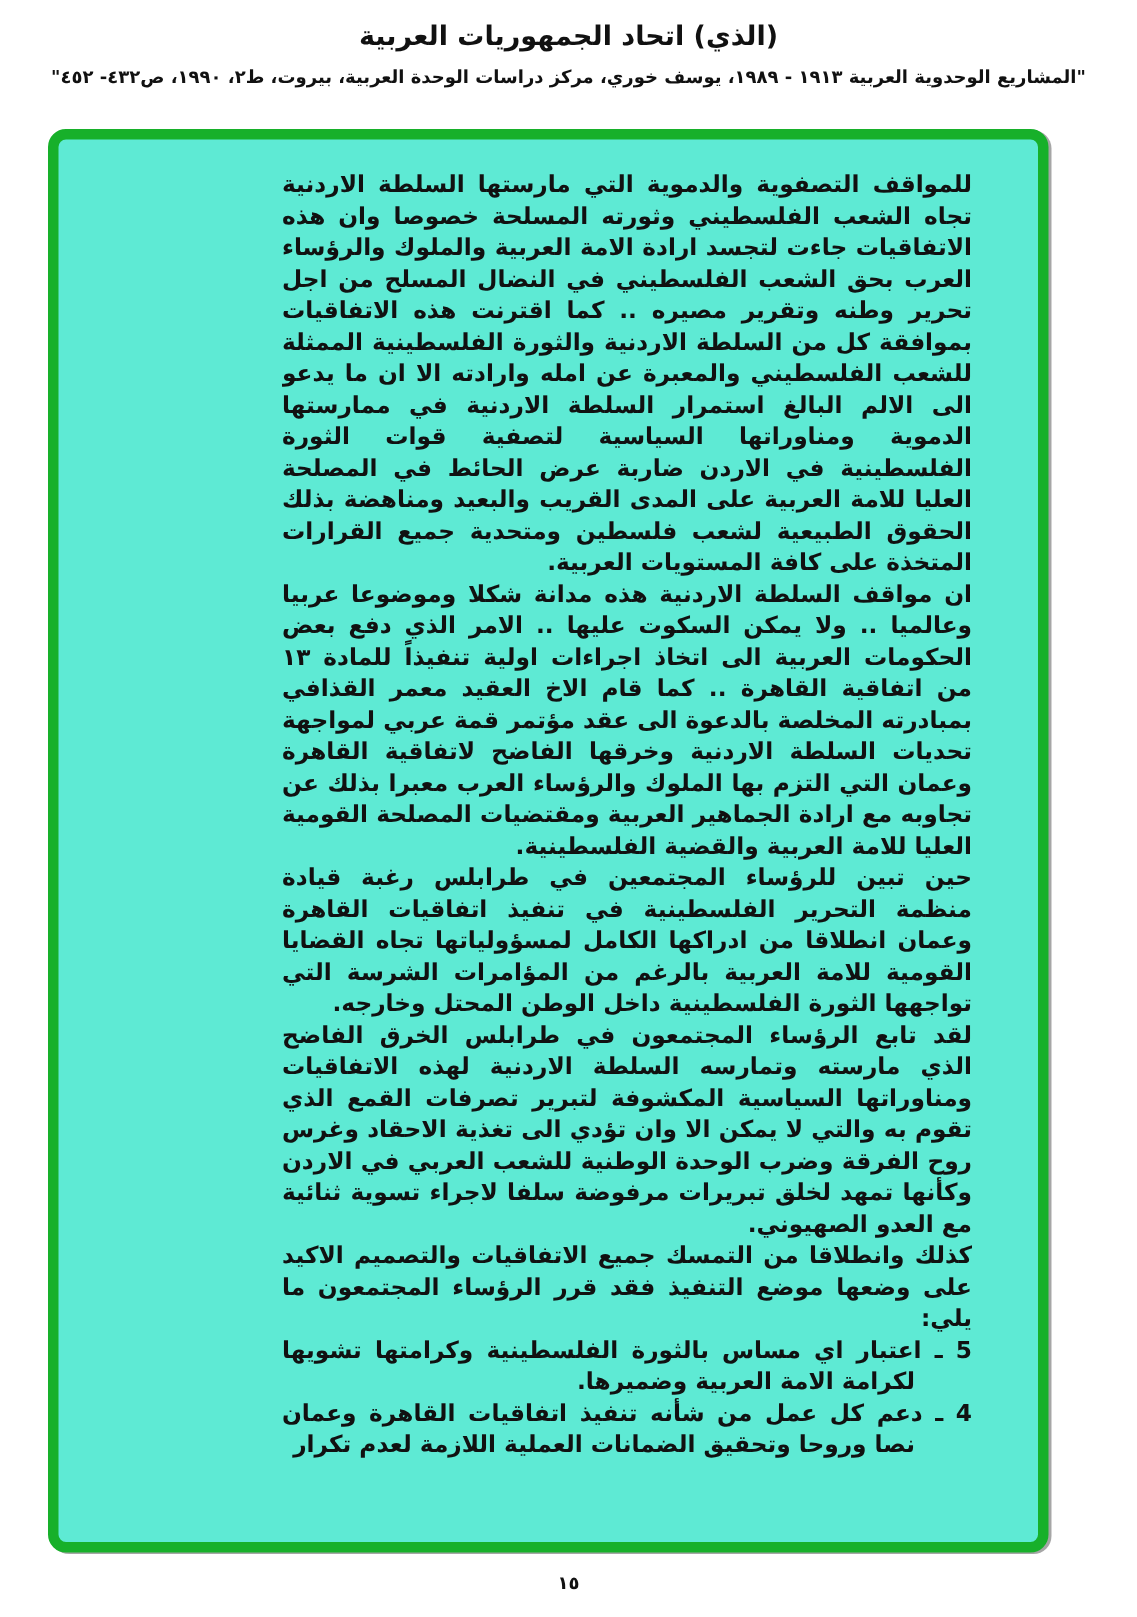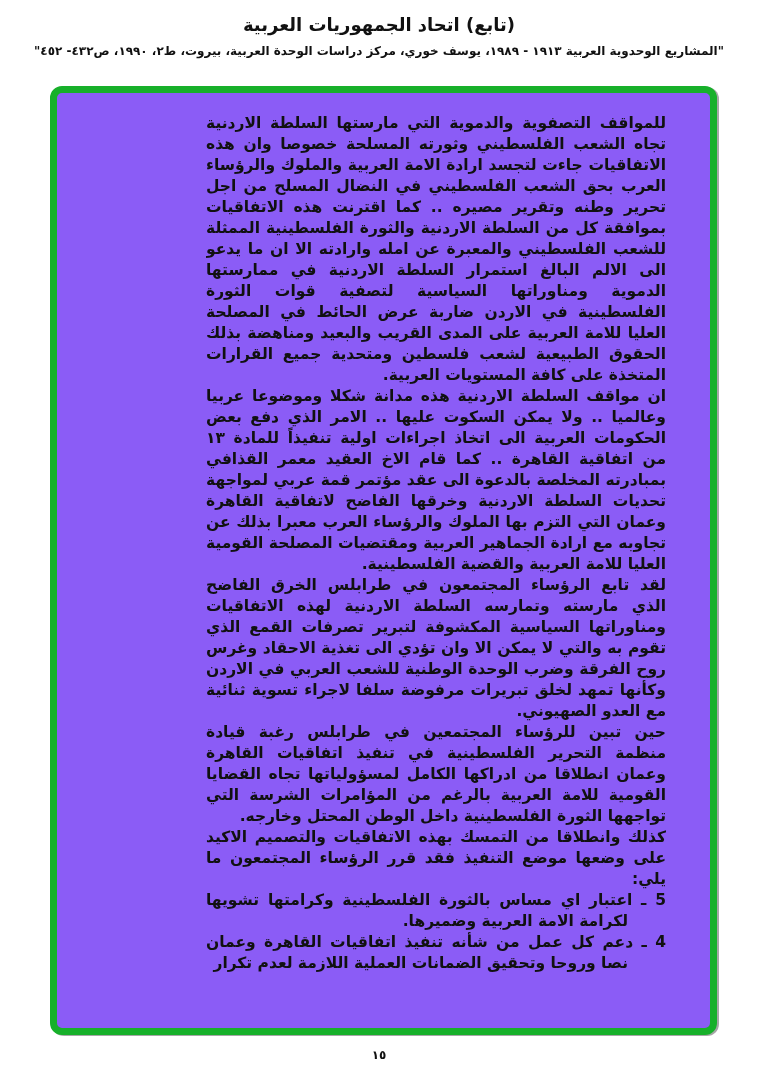--- a/index.html
+++ b/index.html
@@ -29,28 +29,28 @@
     font-weight: bold;
     letter-spacing: 0.2px;
   }
   .subtitle {
     margin-top: 9px;
     font-size: 12px;
     font-weight: bold;
   }
   .frame {
     position: absolute;
-    left: 50px;
+    left: 32px;
     top: 86px;
     width: 653px;
     height: 935px;
     border: 7px solid var(--frame-green, #17b02a);
     border-radius: 12px;
     box-shadow: 2px 1px 0 rgba(0,0,0,0.35);
-    background: #8b5cf6;
+    background: #5eead4;
   }
   .text-block {
     position: absolute;
     top: 20px;
     right: 44px;
     width: 460px;
     height: 900px;
     overflow: hidden;
     direction: rtl;
     text-align: justify;
@@ -77,31 +77,31 @@
     font-weight: bold;
     color: var(--ink, #111111);
   }
 </style>
 </head>
 <body>
 
 <div class="page">
 
   <div class="header">
-    <div class="title">(تابع) اتحاد الجمهوريات العربية</div>
+    <div class="title">(الذي) اتحاد الجمهوريات العربية</div>
     <div class="subtitle">"المشاريع الوحدوية العربية ١٩١٣ - ١٩٨٩، يوسف خوري، مركز دراسات الوحدة العربية، بيروت، ط٢، ١٩٩٠، ص٤٣٢- ٤٥٢"</div>
   </div>
 
   <div class="frame">
     <div class="text-block">
       <p>للمواقف التصفوية والدموية التي مارستها السلطة الاردنية تجاه الشعب الفلسطيني وثورته المسلحة خصوصا وان هذه الاتفاقيات جاءت لتجسد ارادة الامة العربية والملوك والرؤساء العرب بحق الشعب الفلسطيني في النضال المسلح من اجل تحرير وطنه وتقرير مصيره .. كما اقترنت هذه الاتفاقيات بموافقة كل من السلطة الاردنية والثورة الفلسطينية الممثلة للشعب الفلسطيني والمعبرة عن امله وارادته الا ان ما يدعو الى الالم البالغ استمرار السلطة الاردنية في ممارستها الدموية ومناوراتها السياسية لتصفية قوات الثورة الفلسطينية في الاردن ضاربة عرض الحائط في المصلحة العليا للامة العربية على المدى القريب والبعيد ومناهضة بذلك الحقوق الطبيعية لشعب فلسطين ومتحدية جميع القرارات المتخذة على كافة المستويات العربية.</p>
       <p>ان مواقف السلطة الاردنية هذه مدانة شكلا وموضوعا عربيا وعالميا .. ولا يمكن السكوت عليها .. الامر الذي دفع بعض الحكومات العربية الى اتخاذ اجراءات اولية تنفيذاً للمادة ١٣ من اتفاقية القاهرة .. كما قام الاخ العقيد معمر القذافي بمبادرته المخلصة بالدعوة الى عقد مؤتمر قمة عربي لمواجهة تحديات السلطة الاردنية وخرقها الفاضح لاتفاقية القاهرة وعمان التي التزم بها الملوك والرؤساء العرب معبرا بذلك عن تجاوبه مع ارادة الجماهير العربية ومقتضيات المصلحة القومية العليا للامة العربية والقضية الفلسطينية.</p>
+      <p>حين تبين للرؤساء المجتمعين في طرابلس رغبة قيادة منظمة التحرير الفلسطينية في تنفيذ اتفاقيات القاهرة وعمان انطلاقا من ادراكها الكامل لمسؤولياتها تجاه القضايا القومية للامة العربية بالرغم من المؤامرات الشرسة التي تواجهها الثورة الفلسطينية داخل الوطن المحتل وخارجه.</p>
       <p>لقد تابع الرؤساء المجتمعون في طرابلس الخرق الفاضح الذي مارسته وتمارسه السلطة الاردنية لهذه الاتفاقيات ومناوراتها السياسية المكشوفة لتبرير تصرفات القمع الذي تقوم به والتي لا يمكن الا وان تؤدي الى تغذية الاحقاد وغرس روح الفرقة وضرب الوحدة الوطنية للشعب العربي في الاردن وكأنها تمهد لخلق تبريرات مرفوضة سلفا لاجراء تسوية ثنائية مع العدو الصهيوني.</p>
-      <p>حين تبين للرؤساء المجتمعين في طرابلس رغبة قيادة منظمة التحرير الفلسطينية في تنفيذ اتفاقيات القاهرة وعمان انطلاقا من ادراكها الكامل لمسؤولياتها تجاه القضايا القومية للامة العربية بالرغم من المؤامرات الشرسة التي تواجهها الثورة الفلسطينية داخل الوطن المحتل وخارجه.</p>
-      <p>كذلك وانطلاقا من التمسك بهذه الاتفاقيات والتصميم الاكيد على وضعها موضع التنفيذ فقد قرر الرؤساء المجتمعون ما يلي:</p>
+      <p>كذلك وانطلاقا من التمسك جميع الاتفاقيات والتصميم الاكيد على وضعها موضع التنفيذ فقد قرر الرؤساء المجتمعون ما يلي:</p>
       <p class="list-item">5 ـ اعتبار اي مساس بالثورة الفلسطينية وكرامتها تشويها لكرامة الامة العربية وضميرها.</p>
       <p class="list-item">4 ـ دعم كل عمل من شأنه تنفيذ اتفاقيات القاهرة وعمان نصا وروحا وتحقيق الضمانات العملية اللازمة لعدم تكرار</p>
     </div>
   </div>
 
   <div class="page-number">١٥</div>
 
 </div>
 
 </body></html>

